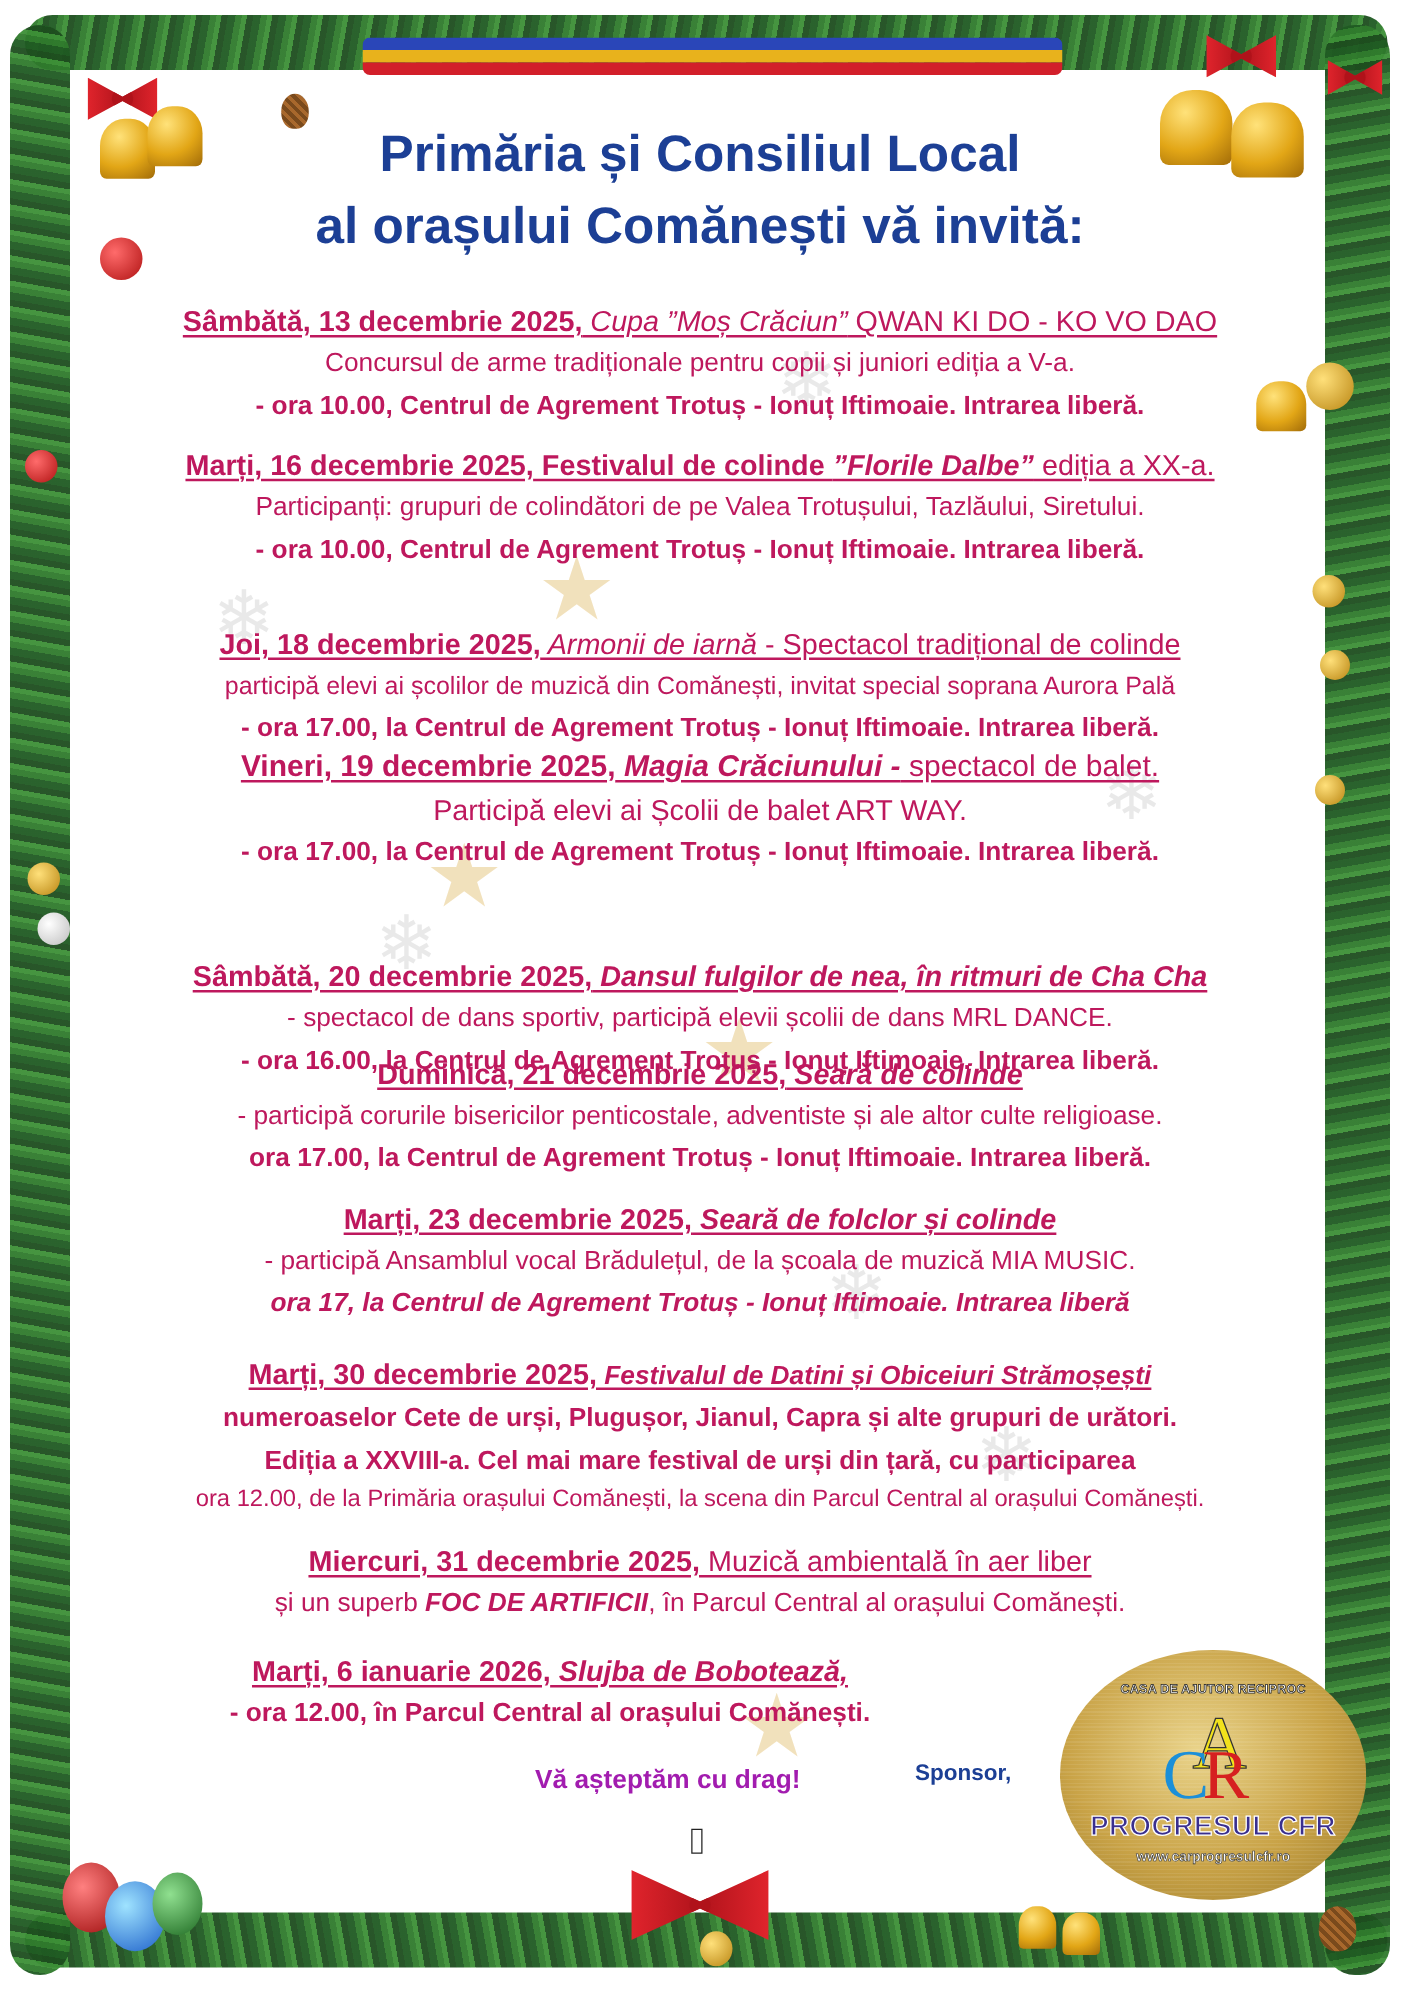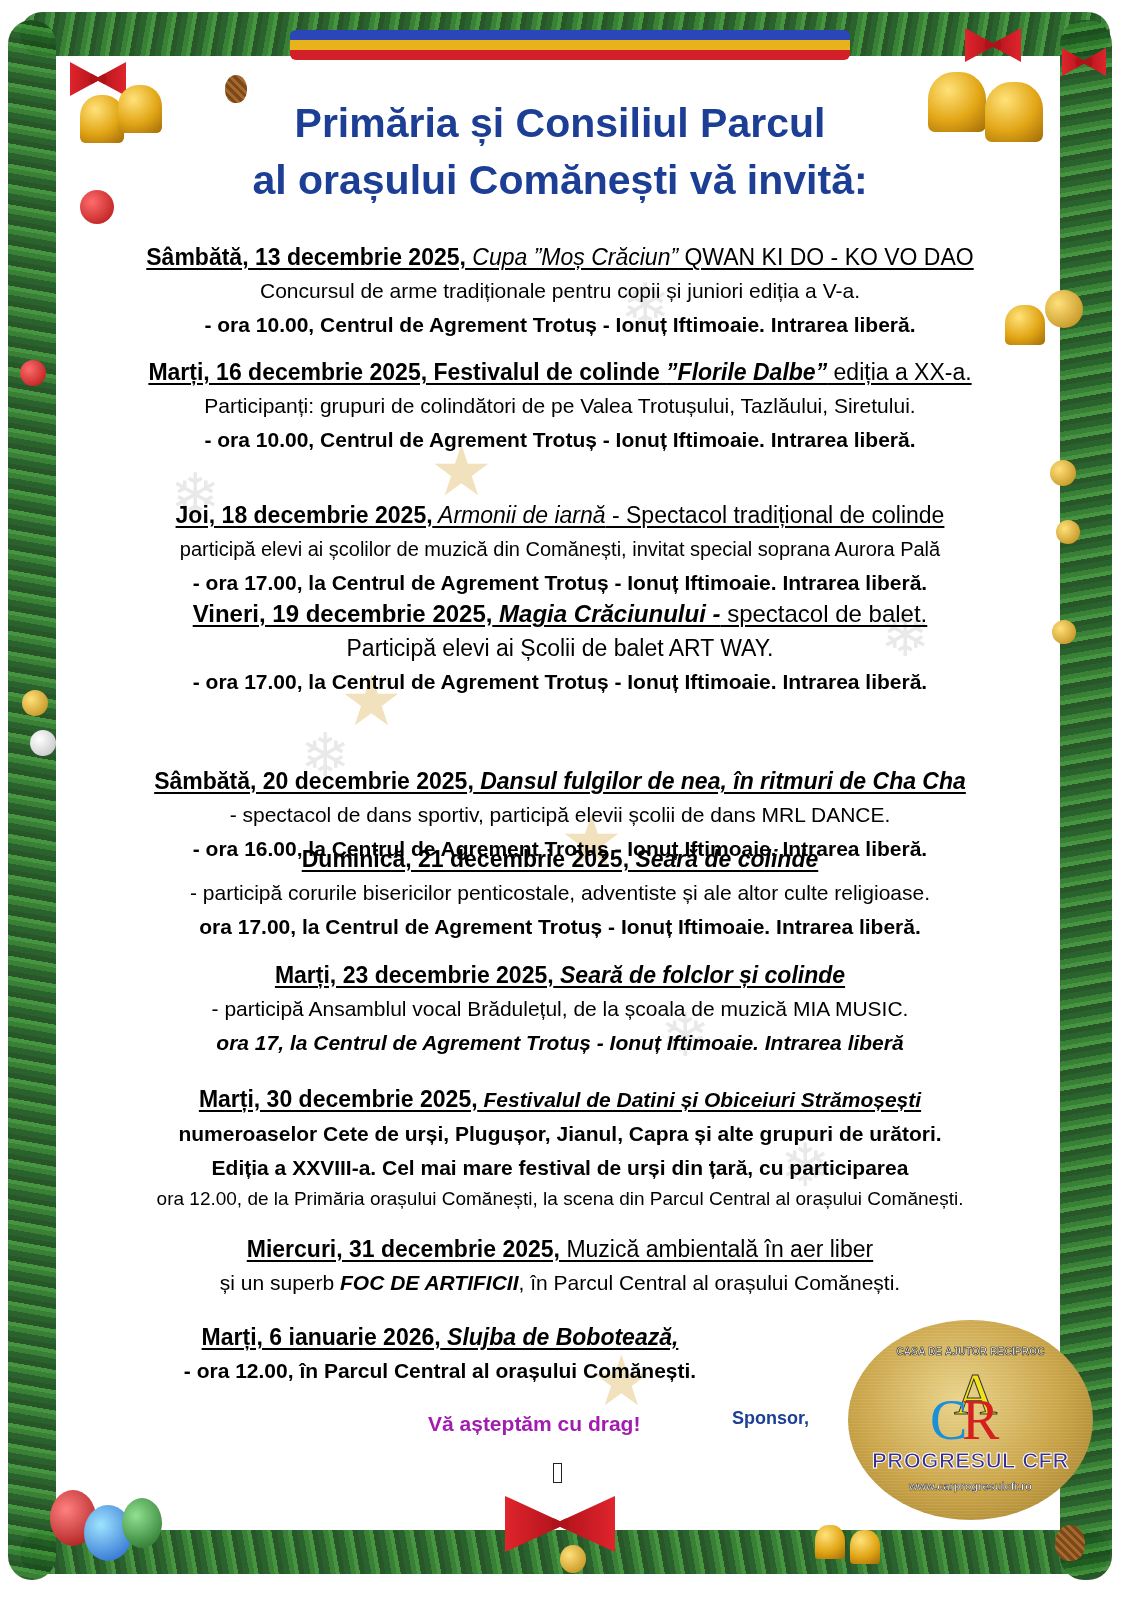--- a/index.html
+++ b/index.html
@@ -44,21 +44,21 @@
   .snowflake { position: absolute; z-index: 0; color: #d8d8d8; font-size: 60px; opacity: .55; }
   .star { position: absolute; z-index: 0; color: #e7c986; opacity: .55; font-size: 70px; }
 
   
   .content { position: absolute; left: 60px; top: 0; width: 1000px; z-index: 5; text-align: center; }
   .title { position: absolute; left: 0; width: 1000px; font-weight: bold; font-size: 41px; color: #1c3f95; line-height: 1; }
   .title.l1 { top: 103px; }
   .title.l2 { top: 160px; }
 
   .ev { position: absolute; left: 0; width: 1000px; }
-  .line { display: block; white-space: nowrap; font-size: 21px; line-height: 34px; color: #000000; }
+  .line { display: block; white-space: nowrap; font-size: 21px; line-height: 34px; color: #be185d; }
   .hdr { font-size: 23px; }
   .hdr .u { text-decoration: underline; text-decoration-thickness: 2px; text-underline-offset: 3px; }
   .b { font-weight: bold; }
   .i { font-style: italic; }
 
   .closing { position: absolute; top: 1412px; left: 368px; font-size: 21px; font-weight: bold; color: #a21caf; }
   .sponsor-label { position: absolute; top: 1408px; left: 672px; font-size: 18px; font-weight: bold; color: #1c3f95; }
 
   
   .logo { position: absolute; left: 848px; top: 1320px; width: 245px; height: 200px; z-index: 6;
@@ -129,21 +129,21 @@
 <div class="ornament" style="left:122px;top:1498px;width:40px;height:50px;background:radial-gradient(circle at 35% 35%,#90e090,#1e6a22);"></div>
 <div class="bow" style="left:505px;top:1496px;width:110px;height:56px;"></div>
 <div class="ornament" style="left:560px;top:1545px;width:26px;height:28px;background:radial-gradient(circle at 35% 35%,#ffe07a,#b98512);"></div>
 <div class="bell" style="left:815px;top:1525px;width:30px;height:34px;"></div>
 <div class="bell" style="left:850px;top:1530px;width:30px;height:34px;"></div>
 <div class="pinecone" style="left:1055px;top:1525px;width:30px;height:36px;"></div>
 <div class="cursor-mark"></div>
 
 <div class="content">
 
-  <div class="title l1">Primăria și Consiliul Parcul</div>
+  <div class="title l1">Primăria și Consiliul Local</div>
   <div class="title l2">al orașului Comănești vă invită:</div>
 
   <div class="ev" style="top:240px;">
     <span class="line hdr">
       <span class="u"><span class="b">Sâmbătă, 13 decembrie 2025,</span><span class="i"> Cupa ”Moș Crăciun”</span><span> QWAN KI DO - KO VO DAO</span></span>
     </span>
     <span class="line">Concursul de arme tradiționale pentru copii și juniori ediția a V-a.</span>
     <span class="line b">- ora 10.00, Centrul de Agrement Trotuș - Ionuț Iftimoaie. Intrarea liberă.</span>
   </div>
 

